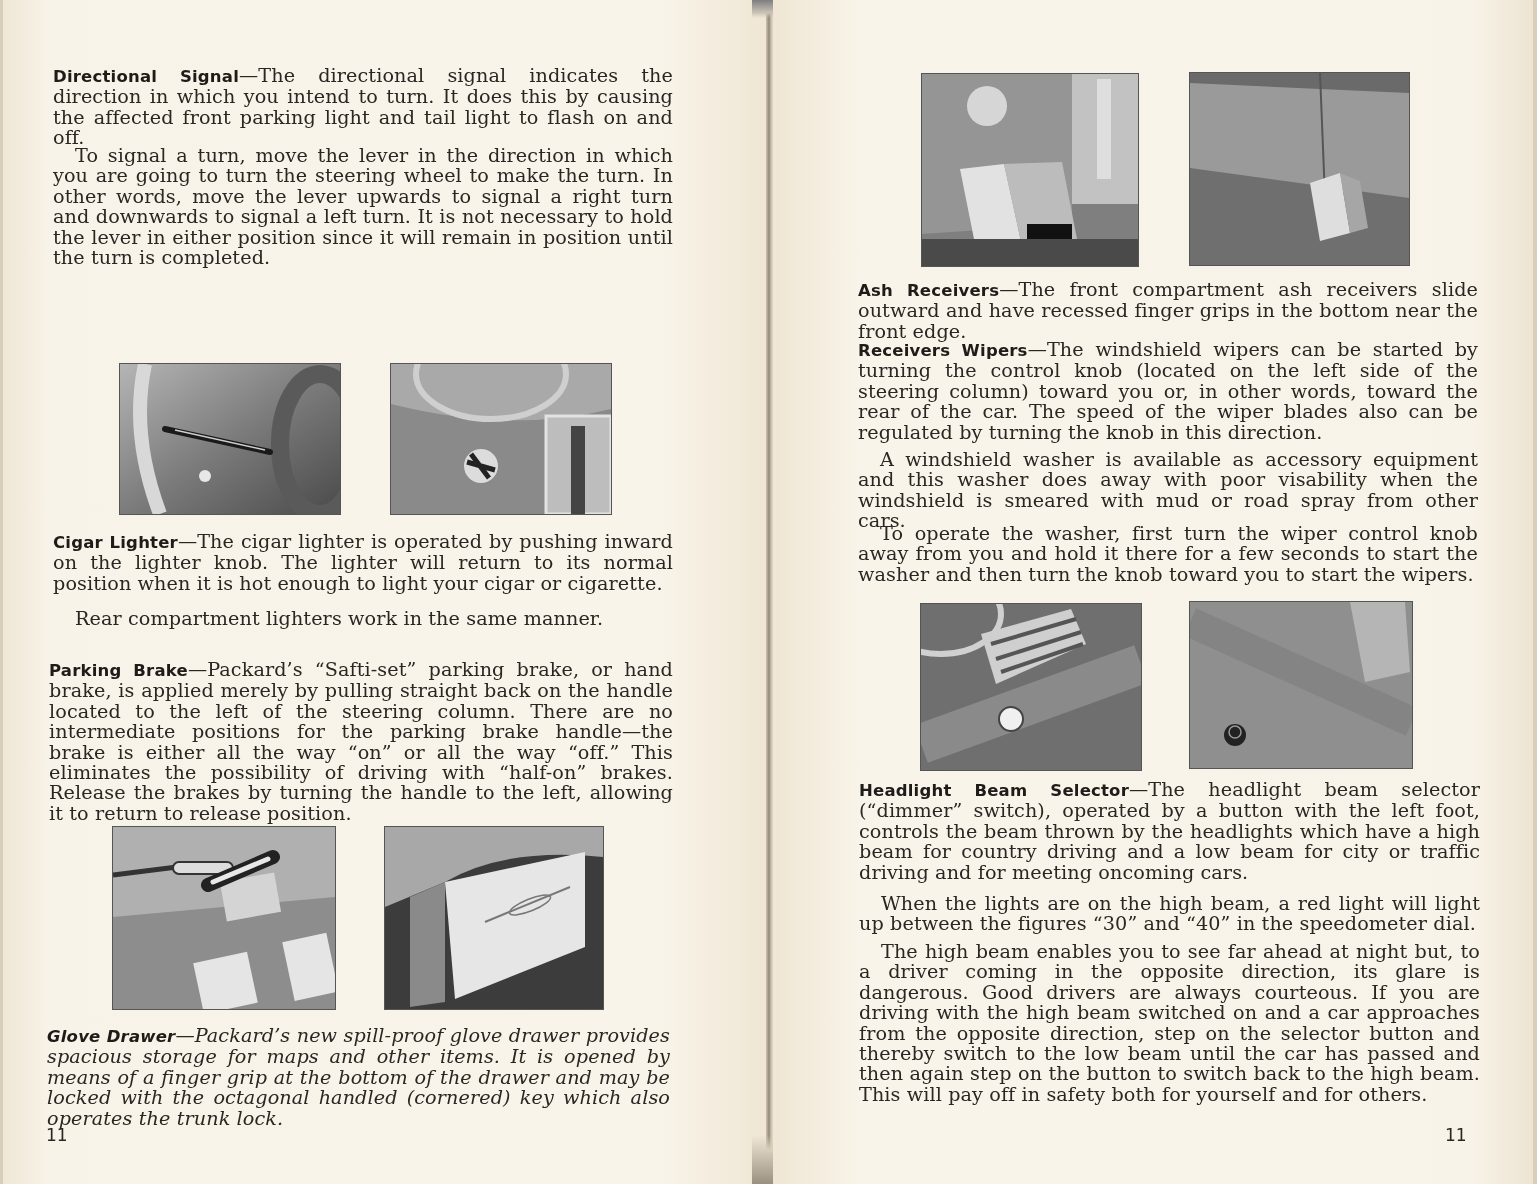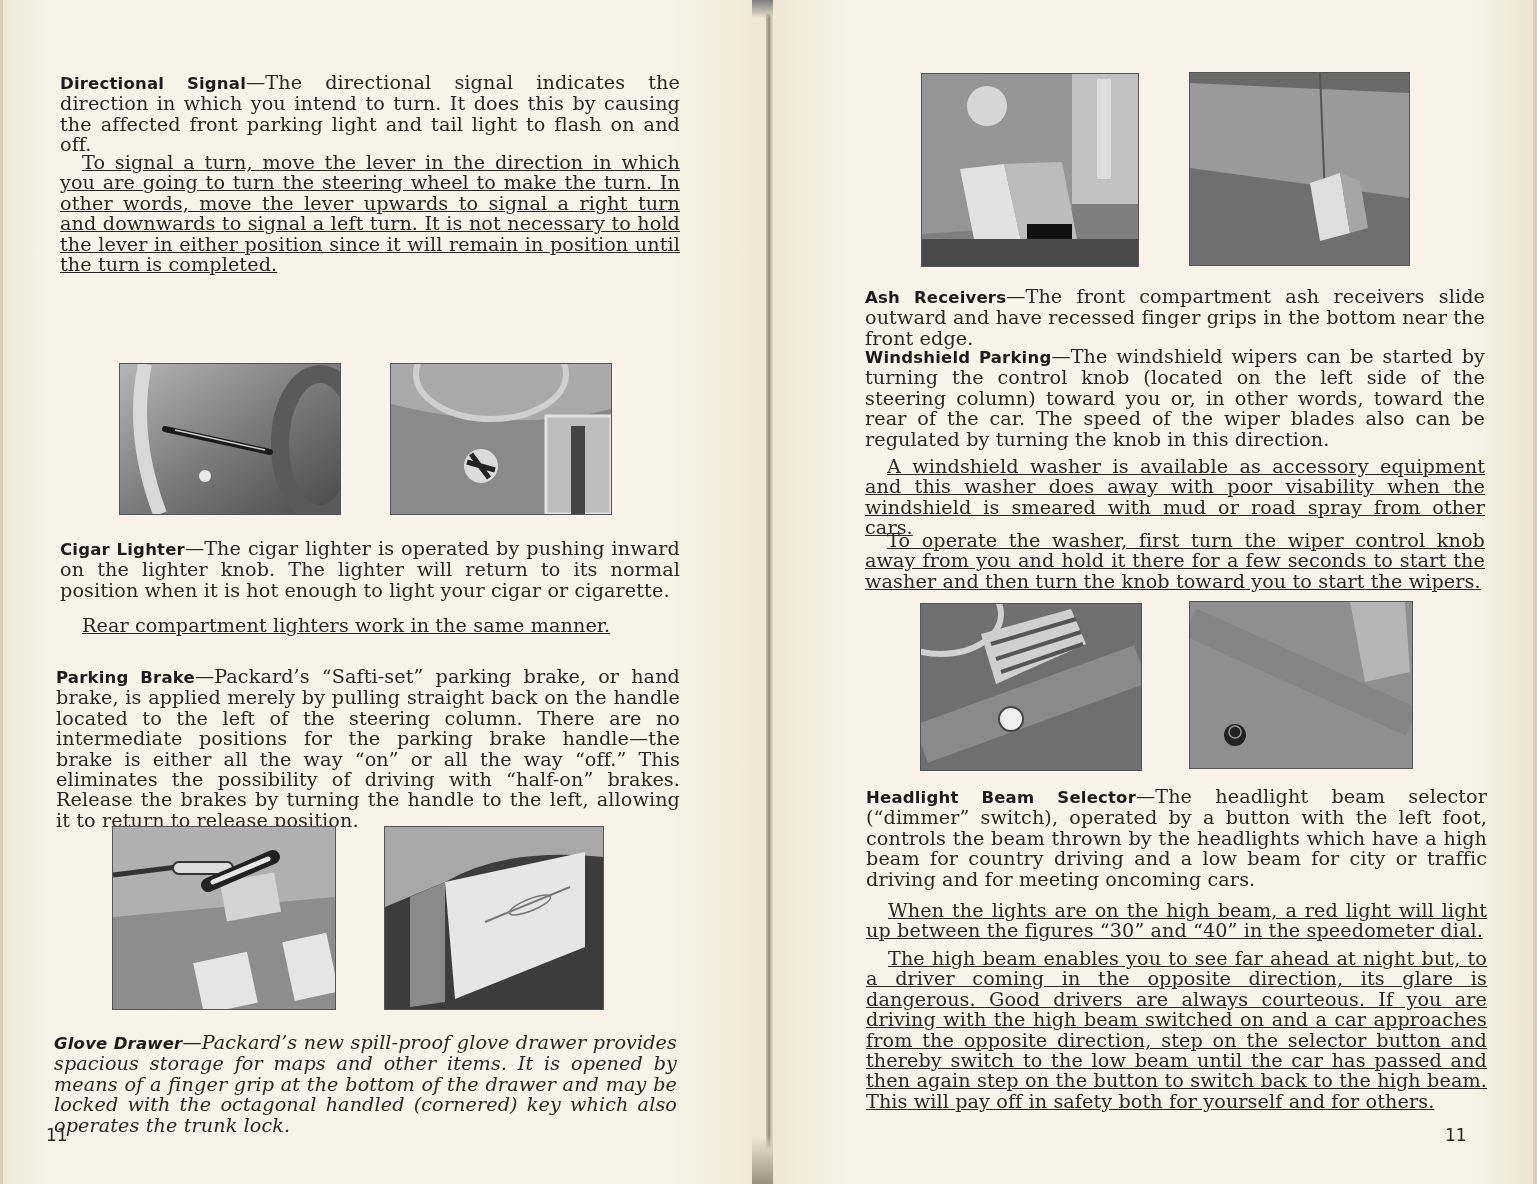--- a/index.html
+++ b/index.html
@@ -26,24 +26,24 @@
   .gutter-top { position:absolute; left:752px; top:0; width:30px; height:18px;
     background: linear-gradient(180deg,#7e7e80,#c9c2b4 70%, transparent); }
   .gutter-bottom { position:absolute; left:752px; top:1135px; width:24px; height:49px;
     background: linear-gradient(0deg,#9a9080,#d8cebc 70%, transparent); }
 
   .para {
     position: absolute;
     font-size: 19.2px;
     line-height: 20.4px;
     text-align: justify;
-    margin: 7px;
+    margin: 0;
     letter-spacing: 0.1px;
   }
-  .para.indent { text-indent: 22px; text-decoration: underline; }
+  .para.indent { text-indent: 22px; }
   .heading {
     font-family: "DejaVu Sans", "Liberation Sans", sans-serif;
     font-weight: bold;
     font-size: 16.5px;
     letter-spacing: 0.2px;
     color: #1e1b18;
   }
   .photo {
     position: absolute;
     background: #6e6e6e;
@@ -165,21 +165,21 @@
         <path d="M120 110 L150 100 L160 160 L130 168 Z" fill="#dedede"></path>
         <path d="M150 100 L170 108 L178 155 L160 160 Z" fill="#a6a6a6"></path>
       </svg>
     </div>
 
     <p class="para" style="left:85px; top:280px; width:620px;">
       <span class="heading">Ash Receivers</span><span>—The front compartment ash receivers slide outward and have recessed finger grips in the bottom near the front edge.</span>
     </p>
 
     <p class="para" style="left:85px; top:340px; width:620px;">
-      <span class="heading">Windshield Parking</span><span>—The windshield wipers can be started by turning the control knob (located on the left side of the steering column) toward you or, in other words, toward the rear of the car. The speed of the wiper blades also can be regulated by turning the knob in this direction.</span>
+      <span class="heading">Receivers Wipers</span><span>—The windshield wipers can be started by turning the control knob (located on the left side of the steering column) toward you or, in other words, toward the rear of the car. The speed of the wiper blades also can be regulated by turning the knob in this direction.</span>
     </p>
     <p class="para indent" style="left:85px; top:450px; width:620px;">A windshield washer is available as accessory equipment and this washer does away with poor visability when the windshield is smeared with mud or road spray from other cars.</p>
     <p class="para indent" style="left:85px; top:524px; width:620px;">To operate the washer, first turn the wiper control knob away from you and hold it there for a few seconds to start the washer and then turn the knob toward you to start the wipers.</p>
 
     <div class="photo" style="left:148px; top:604px; width:220px; height:166px;">
       <svg width="220" height="166" viewBox="0 0 220 166">
         <rect width="220" height="166" fill="#6f6f6f"></rect>
         <ellipse cx="20" cy="10" rx="60" ry="40" fill="none" stroke="#d0d0d0" stroke-width="6"></ellipse>
         <path d="M60 30 L150 5 L165 40 L75 80 Z" fill="#cfcfcf"></path>
         <path d="M70 40 L155 15 M75 55 L160 28 M80 68 L162 40" stroke="#555" stroke-width="4"></path>

